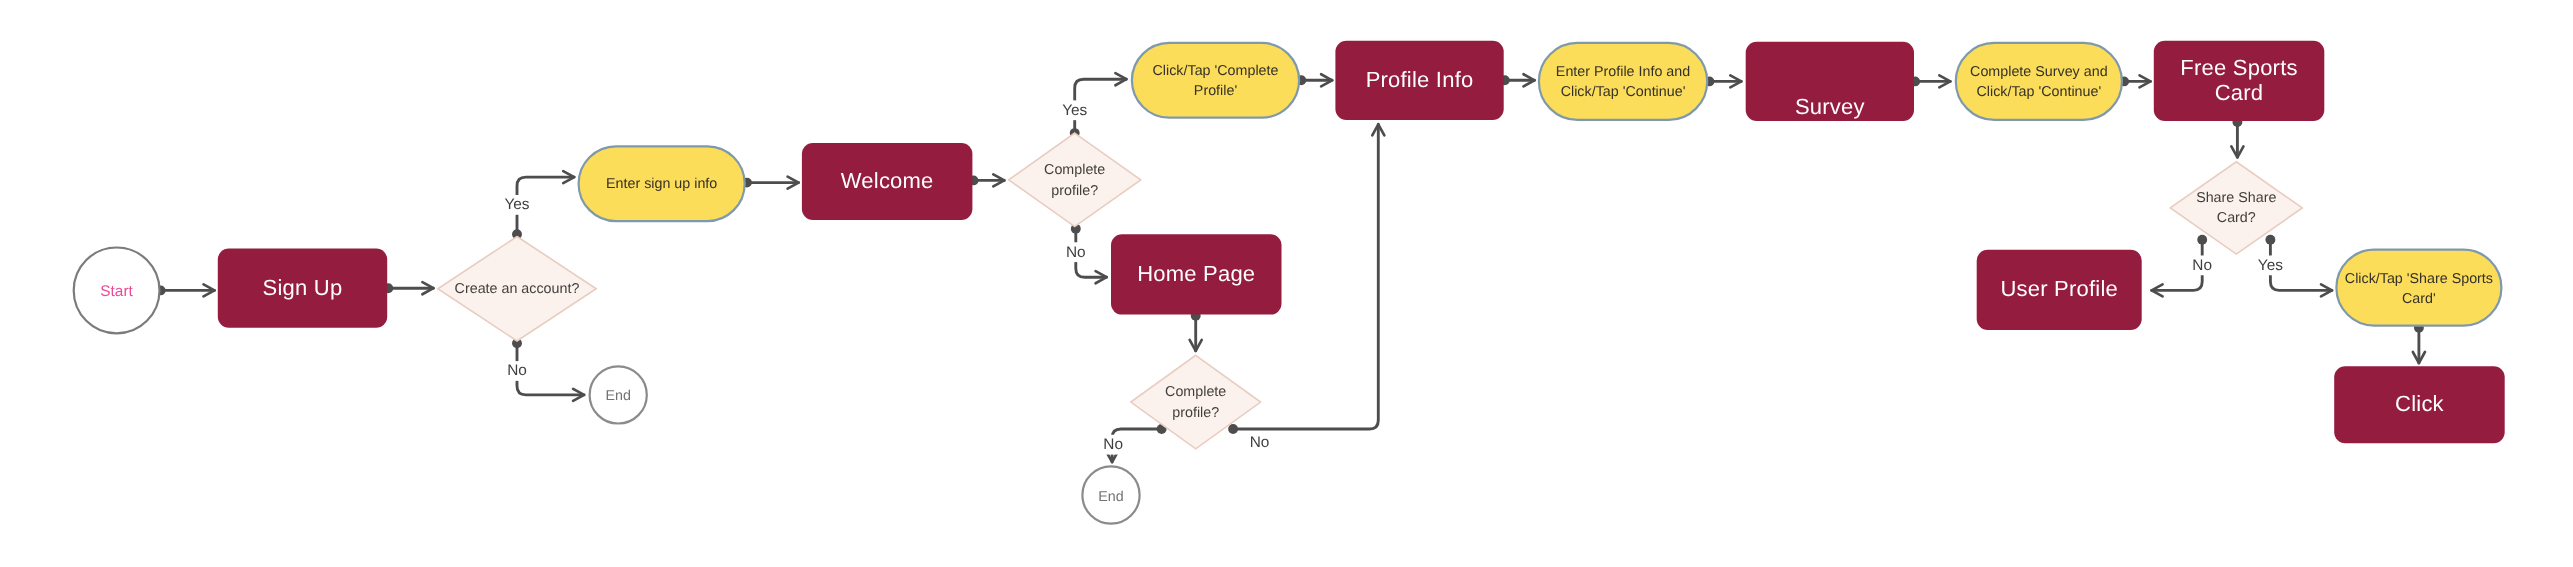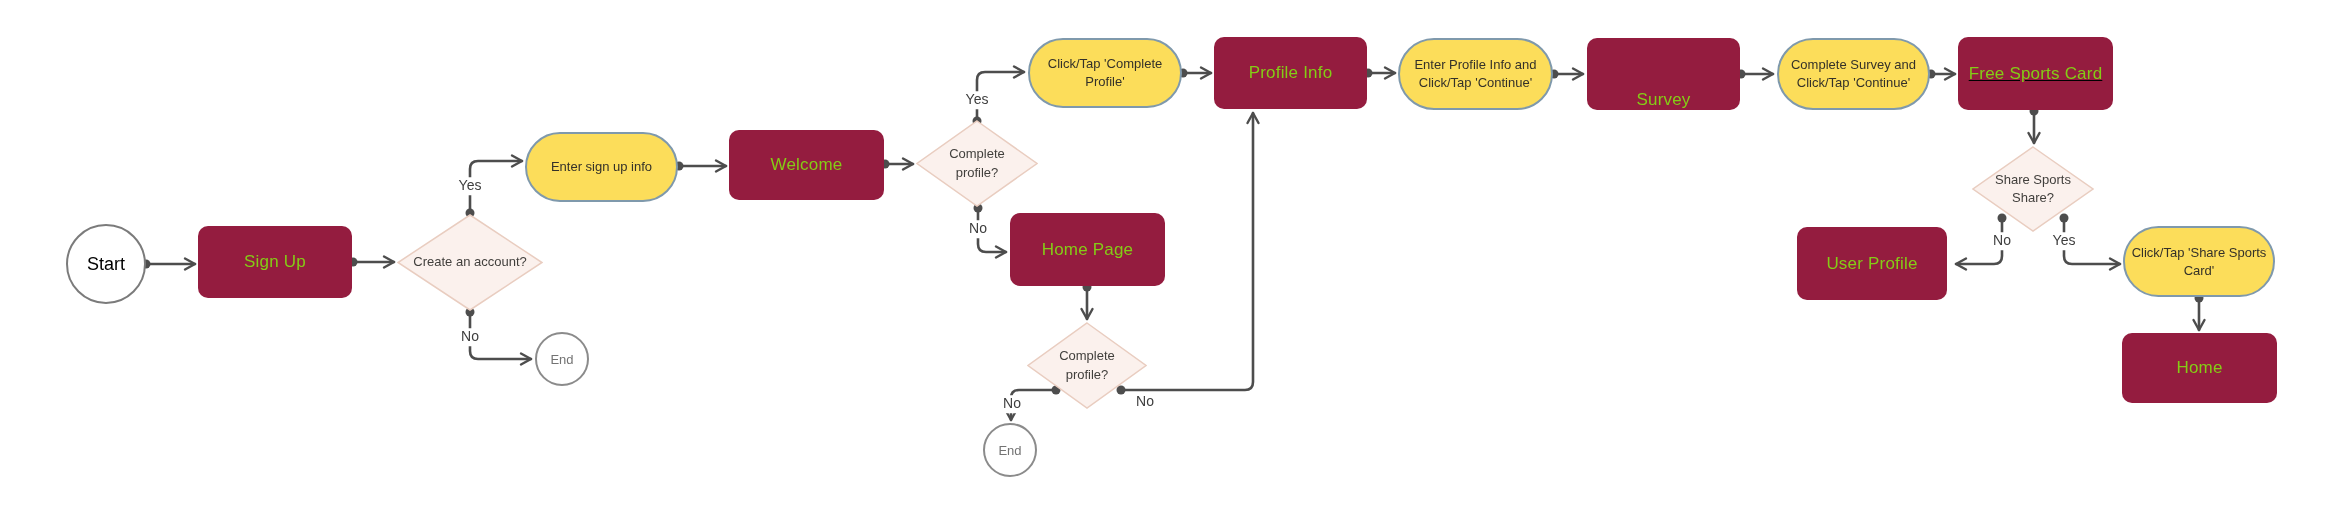--- a/index.html
+++ b/index.html
@@ -14,31 +14,31 @@
   svg.edges{position:absolute;left:0;top:0;width:2339px;height:515px;}
   .edge-line{fill:none;stroke:var(--connector);stroke-width:2.6;stroke-linecap:round;stroke-linejoin:round;}
   .edge-arrow{fill:none;stroke:var(--connector);stroke-width:2.4;stroke-linecap:round;stroke-linejoin:round;}
   .edge-dot{fill:var(--connector);}
   .node{
     position:absolute;display:flex;align-items:center;justify-content:center;
     box-sizing:border-box;
   }
   .node-label{text-align:center;pointer-events:none;}
   .process{background:var(--maroon);border-radius:10px;}
-  .process .node-label{color:#84cc16;font-size:17px;letter-spacing:.2px;padding:0 6px;}
+  .process .node-label{color:#ffffff;font-size:20px;letter-spacing:.2px;padding:0 6px;}
   .action{background:var(--yellow);border:2px solid var(--yellow-border);border-radius:36px;}
   .action .node-label{color:#343129;font-weight:400;font-size:13px;line-height:1.35;padding:0 3px;}
   .decision{}
   .decision svg{position:absolute;left:0;top:0;}
   .decision-poly{fill:var(--diamond-fill);stroke:var(--diamond-border);stroke-width:1.5;}
   .decision .node-label{position:relative;font-size:13px;color:#413F3C;line-height:1.4;max-width:72%;}
   .decision.nowrap .node-label{max-width:none;white-space:nowrap;}
   .circle{background:#ffffff;border-radius:50%;}
   .circle.start{border:2.5px solid #7B7B7B;}
-  .circle.start .node-label{color:#000000;font-size:18px;}
+  .circle.start .node-label{color:#ec4899;font-size:14px;}
   .circle.end{border:2px solid #8B8B8B;}
   .circle.end .node-label{color:#737373;font-size:13px;}
   .edge-label{
     position:absolute;transform:translate(-50%,-50%);
     background:#ffffff;color:#3E3E3E;font-size:14px;
     padding:0 3px;line-height:1.25;white-space:nowrap;
   }
 </style>
 </head>
 <body>
@@ -142,37 +142,37 @@
       </div>
       <div class="node action" style="left: 1398px; top: 38px; width: 155px; height: 72px;">
         <div class="node-label">Enter Profile Info and Click/Tap 'Continue'</div>
       </div>
       <div class="node process" style="left: 1587px; top: 38px; width: 153px; height: 72px; align-items: flex-end;">
         <div class="node-label">Survey</div>
       </div>
       <div class="node action" style="left: 1777px; top: 38px; width: 153px; height: 72px;">
         <div class="node-label">Complete Survey and Click/Tap 'Continue'</div>
       </div>
-      <div class="node process" style="left: 1958px; top: 37px; width: 155px; height: 73px; text-decoration: underline;">
+      <div class="node process" style="left: 1958px; top: 37px; width: 155px; height: 73px;">
         <div class="node-label">Free Sports Card</div>
       </div>
       <div class="node decision" style="left: 1972px; top: 146px; width: 122px; height: 86px;">
         <svg width="122" height="86">
           <polygon points="61,1 121,43 61,85 1,43" class="decision-poly"></polygon>
         </svg>
-        <div class="node-label">Share Sports Share?</div>
+        <div class="node-label">Share Share Card?</div>
       </div>
       <div class="node process" style="left: 1797px; top: 227px; width: 150px; height: 73px;">
         <div class="node-label">User Profile</div>
       </div>
       <div class="node action" style="left: 2123px; top: 226px; width: 152px; height: 71px;">
         <div class="node-label">Click/Tap 'Share Sports Card'</div>
       </div>
       <div class="node process" style="left: 2122px; top: 333px; width: 155px; height: 70px;">
-        <div class="node-label">Home</div>
+        <div class="node-label">Click</div>
       </div>
       <div class="node process" style="left: 1010px; top: 213px; width: 155px; height: 73px;">
         <div class="node-label">Home Page</div>
       </div>
       <div class="node decision" style="left: 1027px; top: 322px; width: 120px; height: 87px;">
         <svg width="120" height="87">
           <polygon points="60,1 119,43.5 60,86 1,43.5" class="decision-poly"></polygon>
         </svg>
         <div class="node-label">Complete profile?</div>
       </div>

